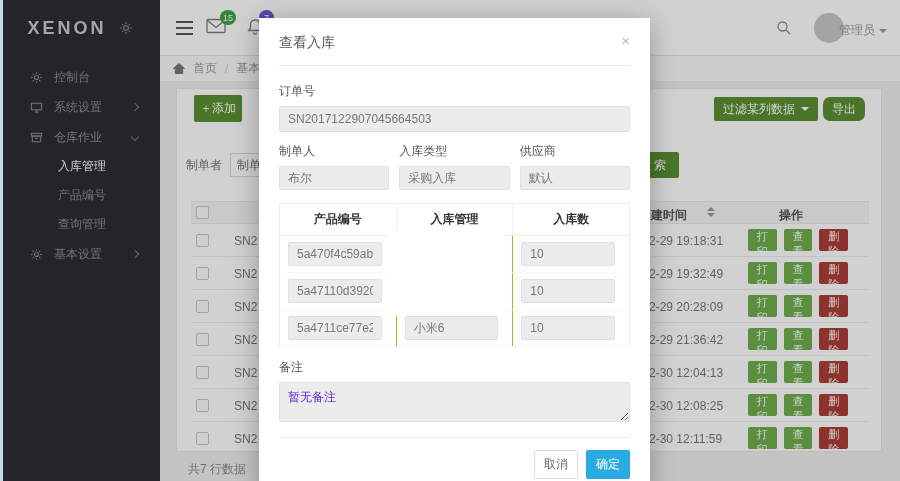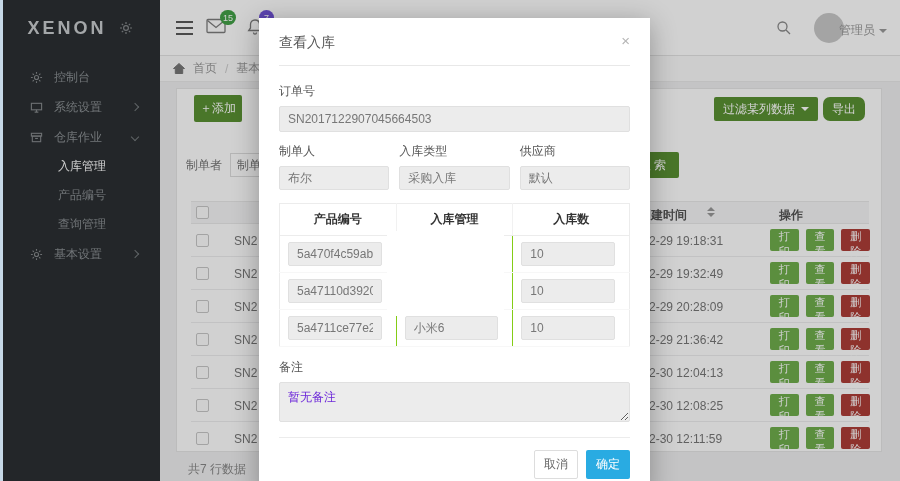--- a/index.html
+++ b/index.html
@@ -64,21 +64,21 @@
   .h-created { position:absolute; left:448px; top:5px; font-weight:bold; color:#555; cursor:pointer; }
   .sort-ic { position:absolute; left:516px; top:5px; cursor:pointer; }
   .sort-ic i { display:block; width:0; height:0; border-left:4px solid transparent; border-right:4px solid transparent; }
   .sort-ic .up { border-bottom:4px solid #999; margin-bottom:2px; }
   .sort-ic .dn { border-top:4px solid #999; }
   .h-actions { position:absolute; left:545px; width:110px; top:5px; text-align:center; font-weight:bold; color:#555; }
   .bt-row { height:33px; border-bottom:1px solid #ededee; position:relative; }
   .bt-row .cb { left:5px; top:10px; }
   .r-sn { position:absolute; left:43px; top:10px; color:#777; }
   .r-created { position:absolute; left:458px; top:10px; color:#777; }
-  .r-actions { position:absolute; left:567px; top:5px; width:112px; display:flex; gap:7px; justify-content:center;padding-left:12px; }
+  .r-actions { position:absolute; left:545px; top:5px; width:112px; display:flex; gap:7px; justify-content:center;padding-left:12px; }
   .r-actions .btn { height:22px; padding:0 7px; font-size:11px; }
   .panel-footer { position:absolute; left:28px; top:379px; color:#888; }
 
   
   .dim { position:absolute; left:0; top:0; width:900px; height:481px; background:rgba(0,0,0,0.18); z-index:40; }
   .modal { position:absolute; left:259px; top:18px; width:391px; background:#fff; z-index:100; box-shadow:0 5px 25px rgba(0,0,0,0.3); }
   .m-head { position:relative; margin:0 20px; padding:16px 0 13px; font-size:14px; color:#555; border-bottom:1px solid #e8e8e8; }
   .m-close { position:absolute; right:0; top:15px; color:#b5b5b5; font-size:15px; cursor:pointer; line-height:1; }
   .m-body { padding:10px 20px 0; }
   .f-label { color:#555; margin:7px 0 6px; }

